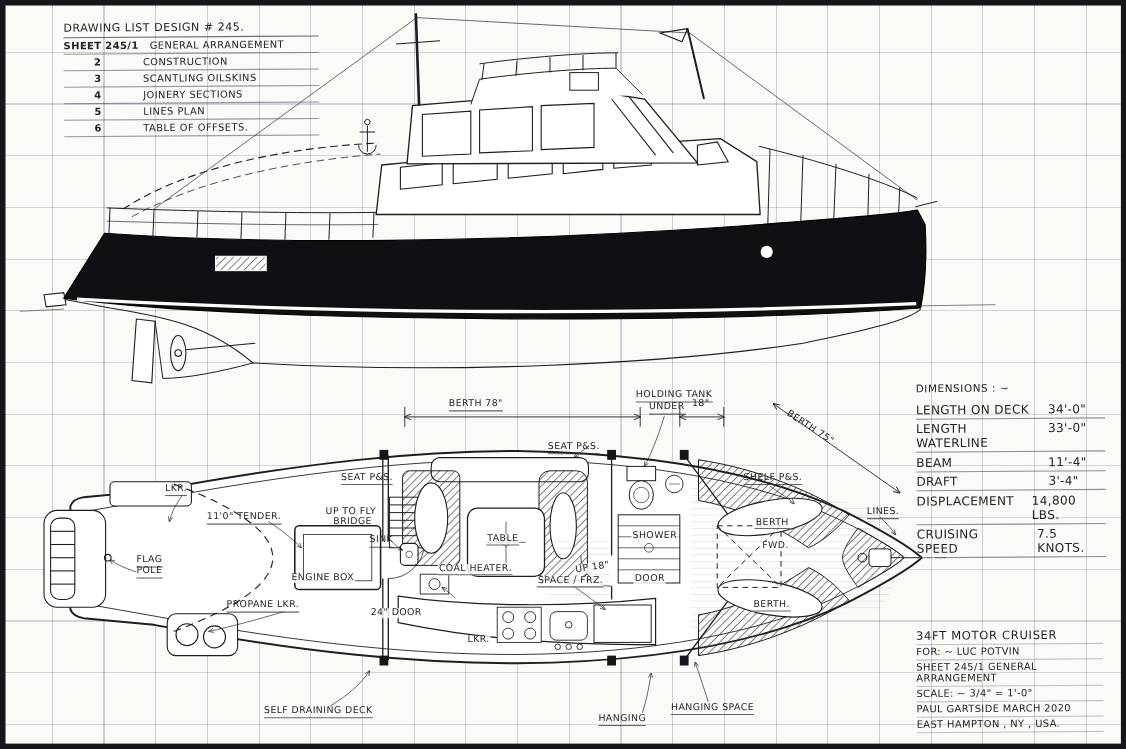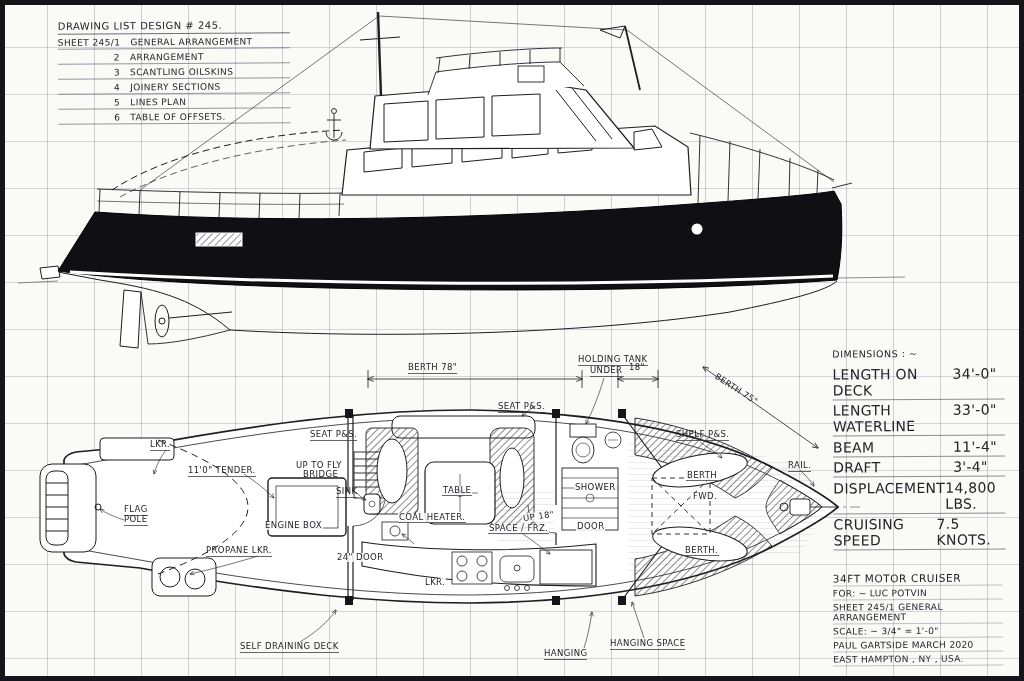--- a/index.html
+++ b/index.html
@@ -15,25 +15,25 @@
   svg.draw{position:absolute;left:0;top:0;}
   .lbl{position:absolute;font-size:8.5px;color:#23232b;letter-spacing:.4px;white-space:nowrap;line-height:1;}
   .ul{border-bottom:1px solid rgba(50,50,62,.75);padding-bottom:1px;}
   .bg{background:rgba(255,255,255,.82);padding:0 1px;}
   .rot33{transform:rotate(33deg);transform-origin:left top;}
   .rotm8{transform:rotate(-8deg);}
   
   .dl{position:absolute;left:58px;top:20px;width:232px;color:#23232b;transform:rotate(-.4deg);}
   .dl-title{font-size:10px;letter-spacing:.5px;border-bottom:1px solid rgba(50,50,62,.7);padding-bottom:2px;}
   .dl-row{display:flex;gap:10px;font-size:9px;letter-spacing:.4px;border-bottom:1px solid rgba(70,70,84,.55);padding:2.5px 0 1.5px 0;}
-  .dl-num{min-width:62px;text-align:right;}
+  .dl-num{min-width:62px;text-align:center;font-weight:bold;}
   
   .dims{position:absolute;left:833px;top:348px;width:172px;color:#23232b;transform:rotate(-.4deg);}
   .dims-title{font-size:9.5px;letter-spacing:.5px;padding-bottom:4px;}
-  .dim-row{display:flex;justify-content:space-between;font-size:14px;letter-spacing:.3px;border-bottom:1px solid rgba(70,70,84,.6);padding:2.5px 0 1px 0;}
+  .dim-row{display:flex;justify-content:space-between;font-size:11px;letter-spacing:.3px;border-bottom:1px solid rgba(70,70,84,.6);padding:2.5px 0 1px 0;gap:16px;}
   .dim-val{min-width:52px;}
   
   .tb{position:absolute;left:833px;top:570px;width:170px;color:#1d1d26;transform:rotate(-.4deg);}
   .tb div{border-bottom:1px solid rgba(90,90,104,.35);padding:2px 0 1px 0;}
   .tb-boat{font-size:10.5px;letter-spacing:.6px;}
   .tb-line{font-size:9px;letter-spacing:.35px;}
 </style>
 </head>
 <body>
 
@@ -327,21 +327,21 @@
   </svg>
 
   <div class="dl">
     <div class="dl-title">DRAWING LIST DESIGN # 245.</div>
     <div class="dl-row">
       <span class="dl-num">SHEET 245/1</span>
       <span>GENERAL ARRANGEMENT</span>
     </div>
     <div class="dl-row">
       <span class="dl-num">2</span>
-      <span>ARRANGEMENT</span>
+      <span>CONSTRUCTION</span>
     </div>
     <div class="dl-row">
       <span class="dl-num">3</span>
       <span>SCANTLING OILSKINS</span>
     </div>
     <div class="dl-row">
       <span class="dl-num">4</span>
       <span>JOINERY SECTIONS</span>
     </div>
     <div class="dl-row">
@@ -407,21 +407,21 @@
   <span class="lbl ul" style="left:124px;top:505px">FLAG</span>
   <span class="lbl ul" style="left:124px;top:515px">POLE</span>
   <span class="lbl bg" style="left:264px;top:521px">ENGINE BOX</span>
   <span class="lbl ul bg" style="left:442px;top:486px">TABLE</span>
   <span class="lbl bg" style="left:574px;top:483px">SHOWER</span>
   <span class="lbl rotm8 bg" style="left:522px;top:512px">UP 18"</span>
   <span class="lbl bg" style="left:576px;top:522px">DOOR</span>
   <span class="lbl ul bg" style="left:686px;top:471px">BERTH</span>
   <span class="lbl bg" style="left:692px;top:492px">FWD.</span>
   <span class="lbl ul bg" style="left:684px;top:546px">BERTH.</span>
-  <span class="lbl ul" style="left:788px;top:461px">RAIL.</span>
+  <span class="lbl ul" style="left:788px;top:461px">LINES.</span>
   <span class="lbl ul" style="left:206px;top:546px">PROPANE LKR.</span>
   <span class="lbl bg" style="left:336px;top:553px">24" DOOR</span>
   <span class="lbl ul bg" style="left:398px;top:513px">COAL HEATER.</span>
   <span class="lbl ul bg" style="left:488px;top:524px">SPACE / FRZ.</span>
   <span class="lbl bg" style="left:424px;top:578px">LKR.</span>
   <span class="lbl ul" style="left:240px;top:642px">SELF DRAINING DECK</span>
   <span class="lbl ul" style="left:544px;top:649px">HANGING</span>
   <span class="lbl ul" style="left:610px;top:639px">HANGING SPACE</span>
 
   <div class="frame"></div>

